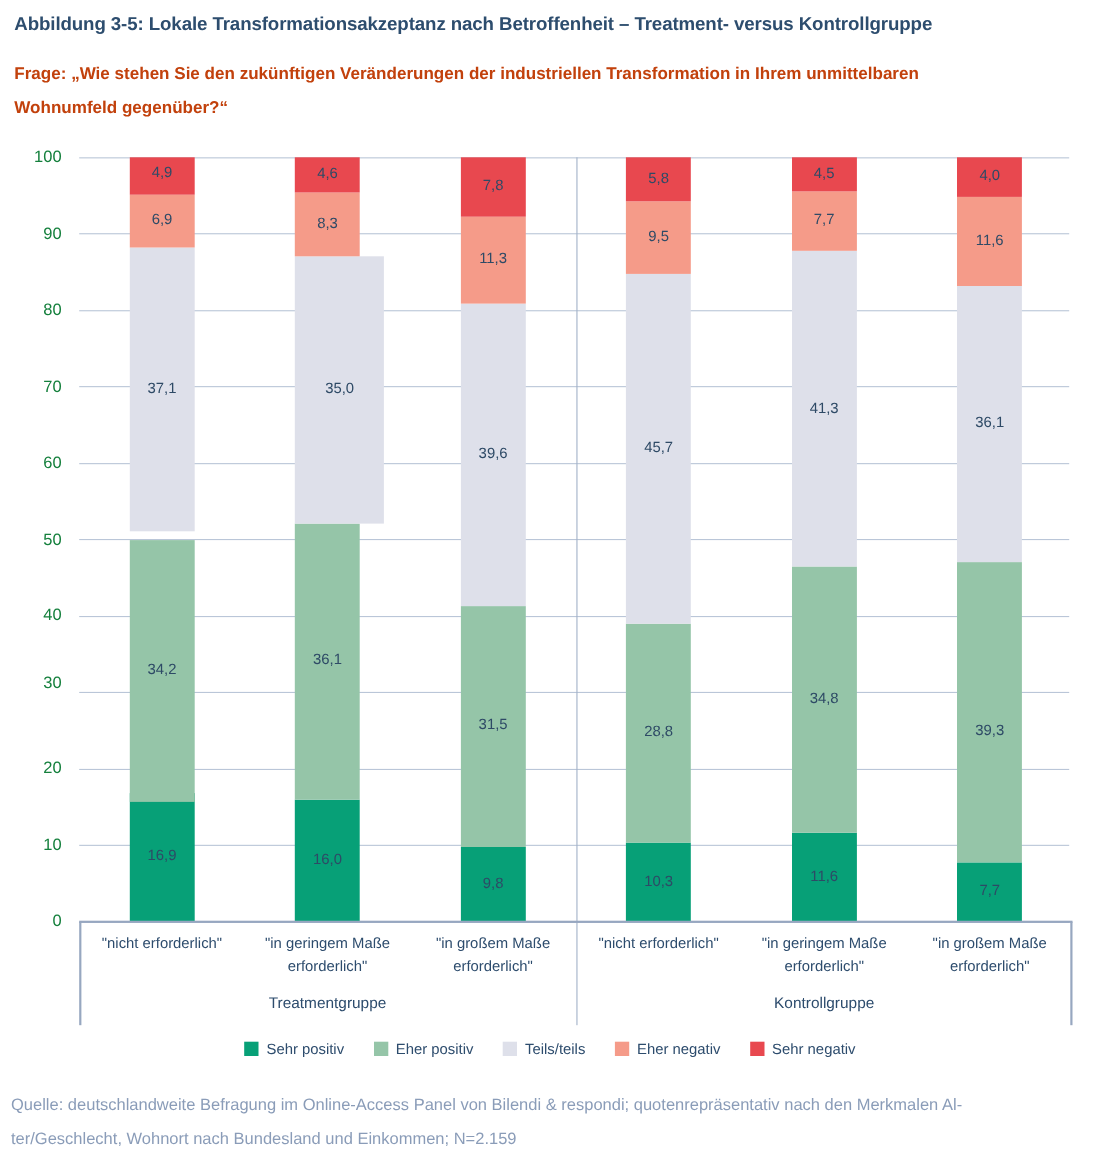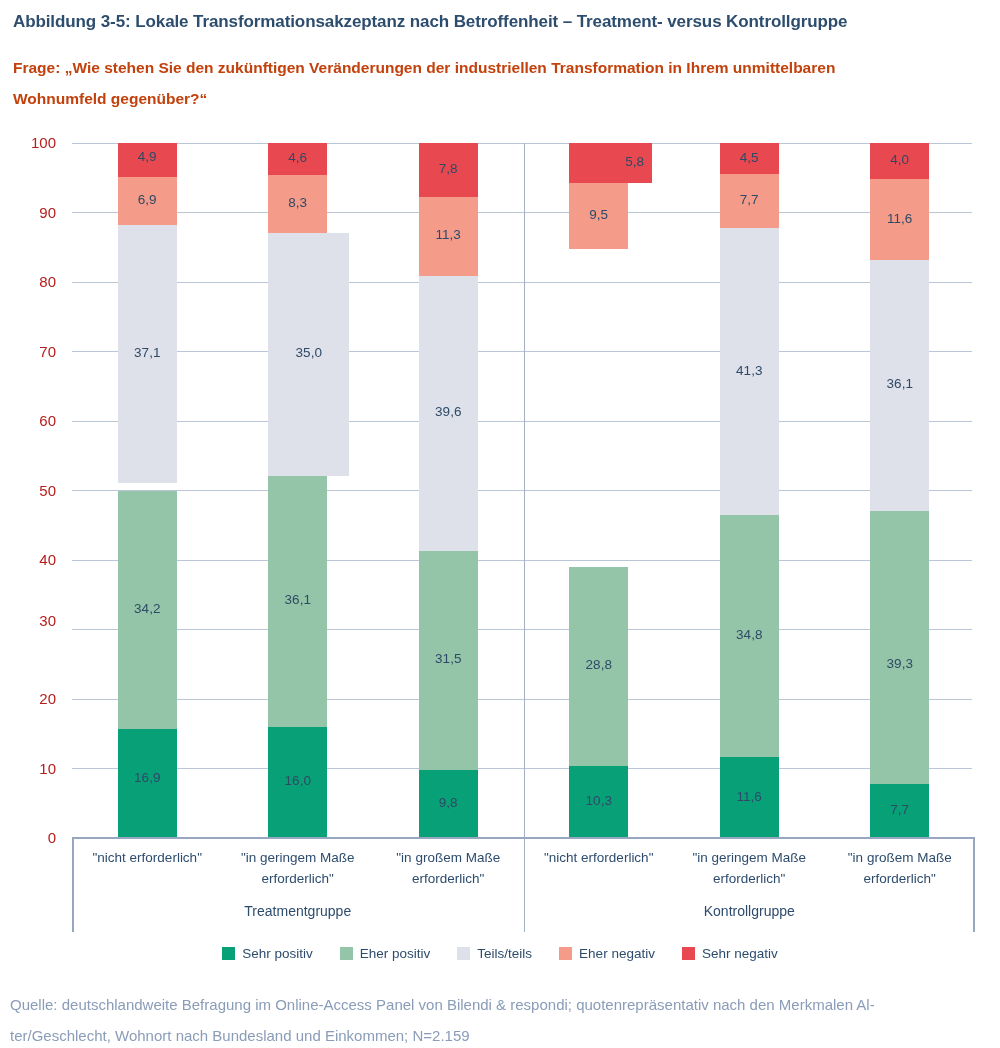--- a/index.html
+++ b/index.html
@@ -33,21 +33,21 @@
   .gridline {
     position: absolute;
     height: 1px;
     background: #bac6d8;
   }
   .ytick {
     position: absolute;
     width: 56px;
     text-align: right;
     font-size: 15px;
-    color: #b91c1c;
+    color: #15803d;
     line-height: 16px;
   }
   .bar-seg { position: absolute; }
   .seg-label {
     position: absolute;
     width: 100%;
     text-align: center;
     font-size: 13.5px;
     color: #2e4a66;
   }
@@ -166,24 +166,27 @@
       </div>
       <div class="bar-seg" style="left: 418.75px; top: 143px; width: 59px; height: 54.21px; background: rgb(232, 72, 79);">
         <div class="seg-label" style="top: 18.105px;">7,8</div>
       </div>
       <div class="bar-seg" style="left: 569.25px; top: 766.487px; width: 59px; height: 71.5135px; background: rgb(7, 160, 119);">
         <div class="seg-label" style="top: 26.7567px;">10,3</div>
       </div>
       <div class="bar-seg" style="left: 569.25px; top: 566.526px; width: 59px; height: 199.96px; background: rgb(149, 197, 168);">
         <div class="seg-label" style="top: 90.98px;">28,8</div>
       </div>
+      <div class="bar-seg" style="left: 569.25px; top: 249.229px; width: 59px; height: 317.298px; background: rgb(222, 224, 234);">
+        <div class="seg-label" style="top: 149.649px;">45,7</div>
+      </div>
       <div class="bar-seg" style="left: 569.25px; top: 183.27px; width: 59px; height: 65.959px; background: rgb(245, 155, 137);">
         <div class="seg-label" style="top: 23.9795px;">9,5</div>
       </div>
-      <div class="bar-seg" style="left: 569.25px; top: 143px; width: 59px; height: 40.2697px; background: rgb(232, 72, 79); padding-left: 24px;">
+      <div class="bar-seg" style="left: 569.25px; top: 143px; width: 59px; height: 40.2697px; background: rgb(232, 72, 79);">
         <div class="seg-label" style="top: 11.1349px;">5,8</div>
       </div>
       <div class="bar-seg" style="left: 719.75px; top: 757.299px; width: 59px; height: 80.7007px; background: rgb(7, 160, 119);">
         <div class="seg-label" style="top: 31.3504px;">11,6</div>
       </div>
       <div class="bar-seg" style="left: 719.75px; top: 515.197px; width: 59px; height: 242.102px; background: rgb(149, 197, 168);">
         <div class="seg-label" style="top: 112.051px;">34,8</div>
       </div>
       <div class="bar-seg" style="left: 719.75px; top: 227.875px; width: 59px; height: 287.322px; background: rgb(222, 224, 234);">
         <div class="seg-label" style="top: 134.661px;">41,3</div>

